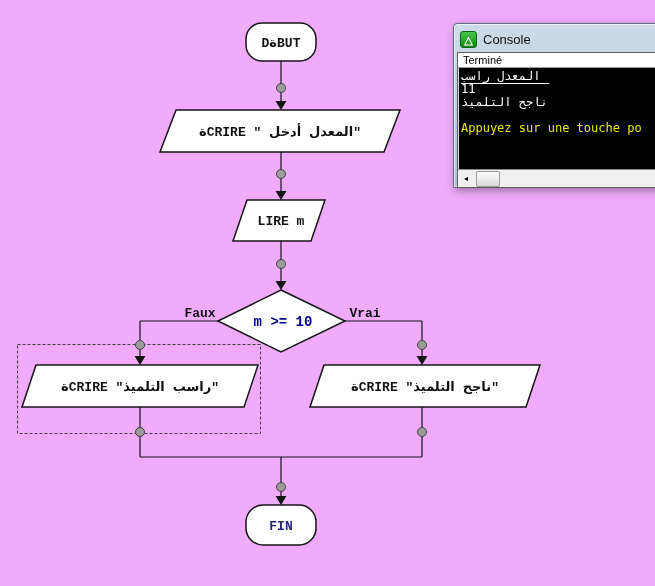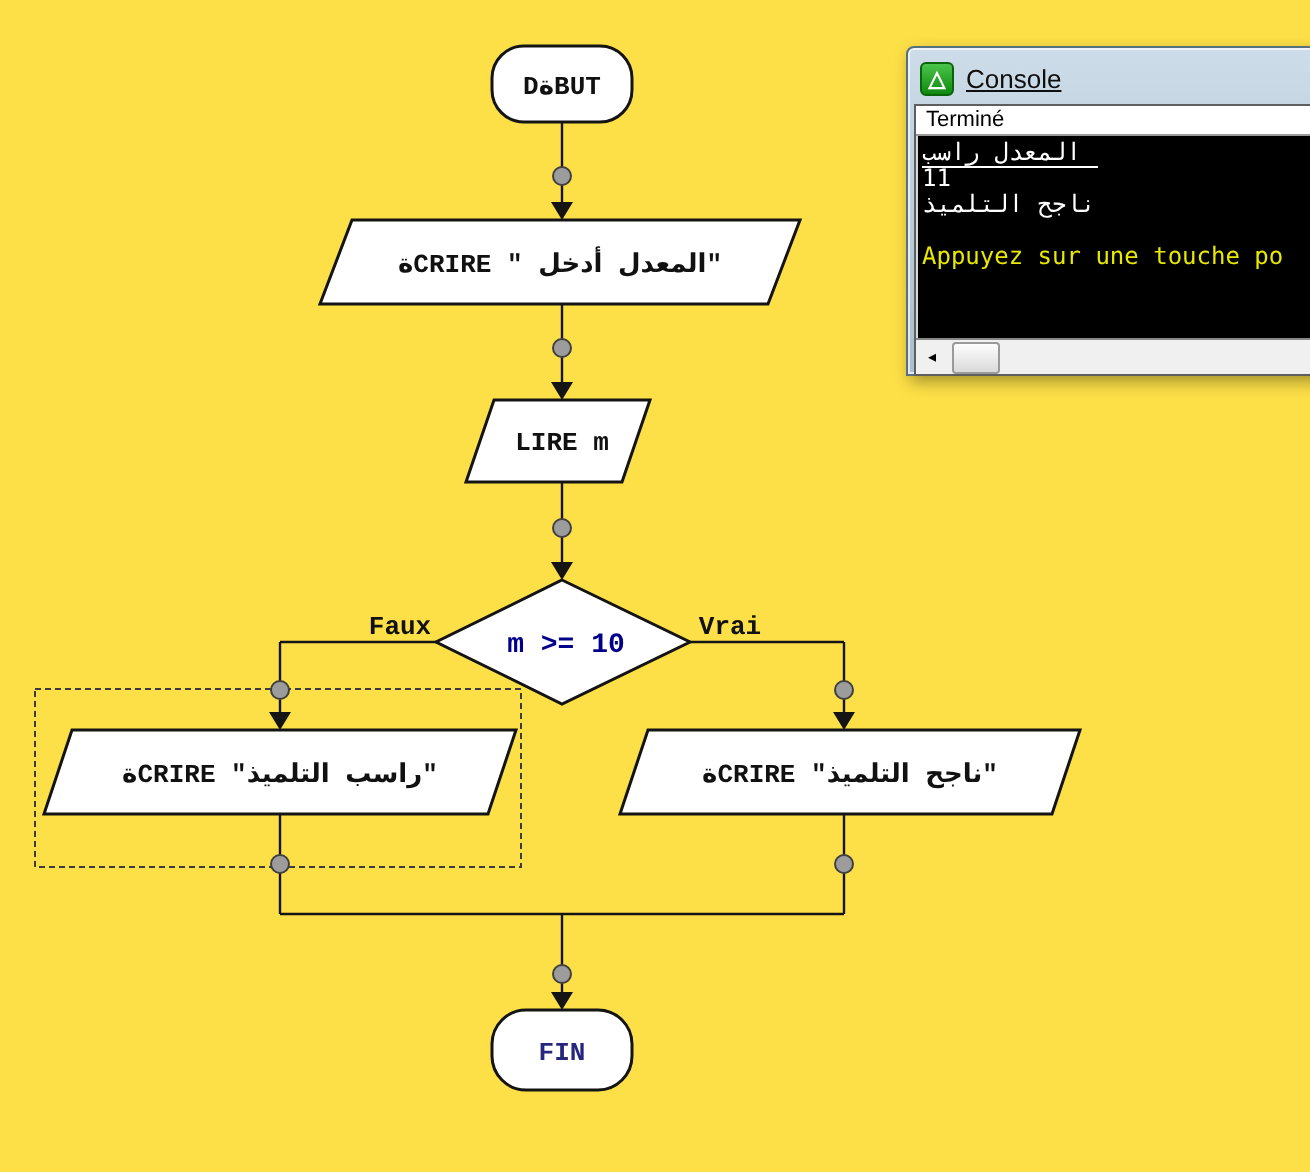--- a/index.html
+++ b/index.html
@@ -1,30 +1,30 @@
 <!DOCTYPE html>
 <html><head>
 <meta charset="utf-8">
 <style>
   html,body{margin:0;padding:0;}
-  #app{position:relative;width:655px;height:586px;background:#fde047;overflow:hidden;
+  #app{position:relative;width:655px;height:586px;background:#f0abfc;overflow:hidden;
        font-family:"Liberation Sans",sans-serif;}
   svg text{font-family:"Liberation Mono","DejaVu Sans",monospace;font-weight:bold;}
 
   
   .win{position:absolute;left:453px;top:23px;width:215px;height:165px;box-sizing:border-box;
        background:linear-gradient(#cddcе8,#a7bfd0);background:linear-gradient(#cddce8,#a7bfd0);
        border:1px solid #57707f;border-radius:4px 0 0 0;
        box-shadow:inset 0 0 0 1px rgba(255,255,255,.65),2px 3px 8px rgba(0,0,0,.35);
        padding:2px 3px 3px 3px;}
   .titlebar{height:26px;display:flex;align-items:center;gap:6px;padding:0 3px;}
   .app-icon{width:17px;height:17px;flex:0 0 17px;background:linear-gradient(#4ac44a,#0f8a0f);
        border:1px solid #0a650a;border-radius:3px;color:#fff;font-size:11px;line-height:16px;
        text-align:center;font-weight:bold;box-sizing:border-box;}
-  .title{font-size:13px;color:#0f0f0f;text-decoration:underline;}
+  .title{font-size:13px;color:#0f0f0f;}
   .inner{border:1px solid #5e5e5e;background:#000;}
   .menubar{background:#fff;font-size:11px;height:14px;line-height:14px;padding-left:5px;
        color:#000;border-bottom:1px solid #9a9a9a;}
   .screen{background:#000;height:99px;border-left:1px solid #d8d8d8;color:#fff;
        font:12px/13px "DejaVu Sans Mono","DejaVu Sans",monospace;
        padding:2px 0 0 2px;overflow:hidden;direction:ltr;}
   .cline{height:13px;white-space:pre;}
   .u{border-bottom:1px solid #fff;display:inline-block;padding-right:8px;}
   .yellow{color:#e8e800;}
   .hscroll{height:17px;background:#f0f0f0;display:flex;align-items:center;border-top:1px solid #888;}

